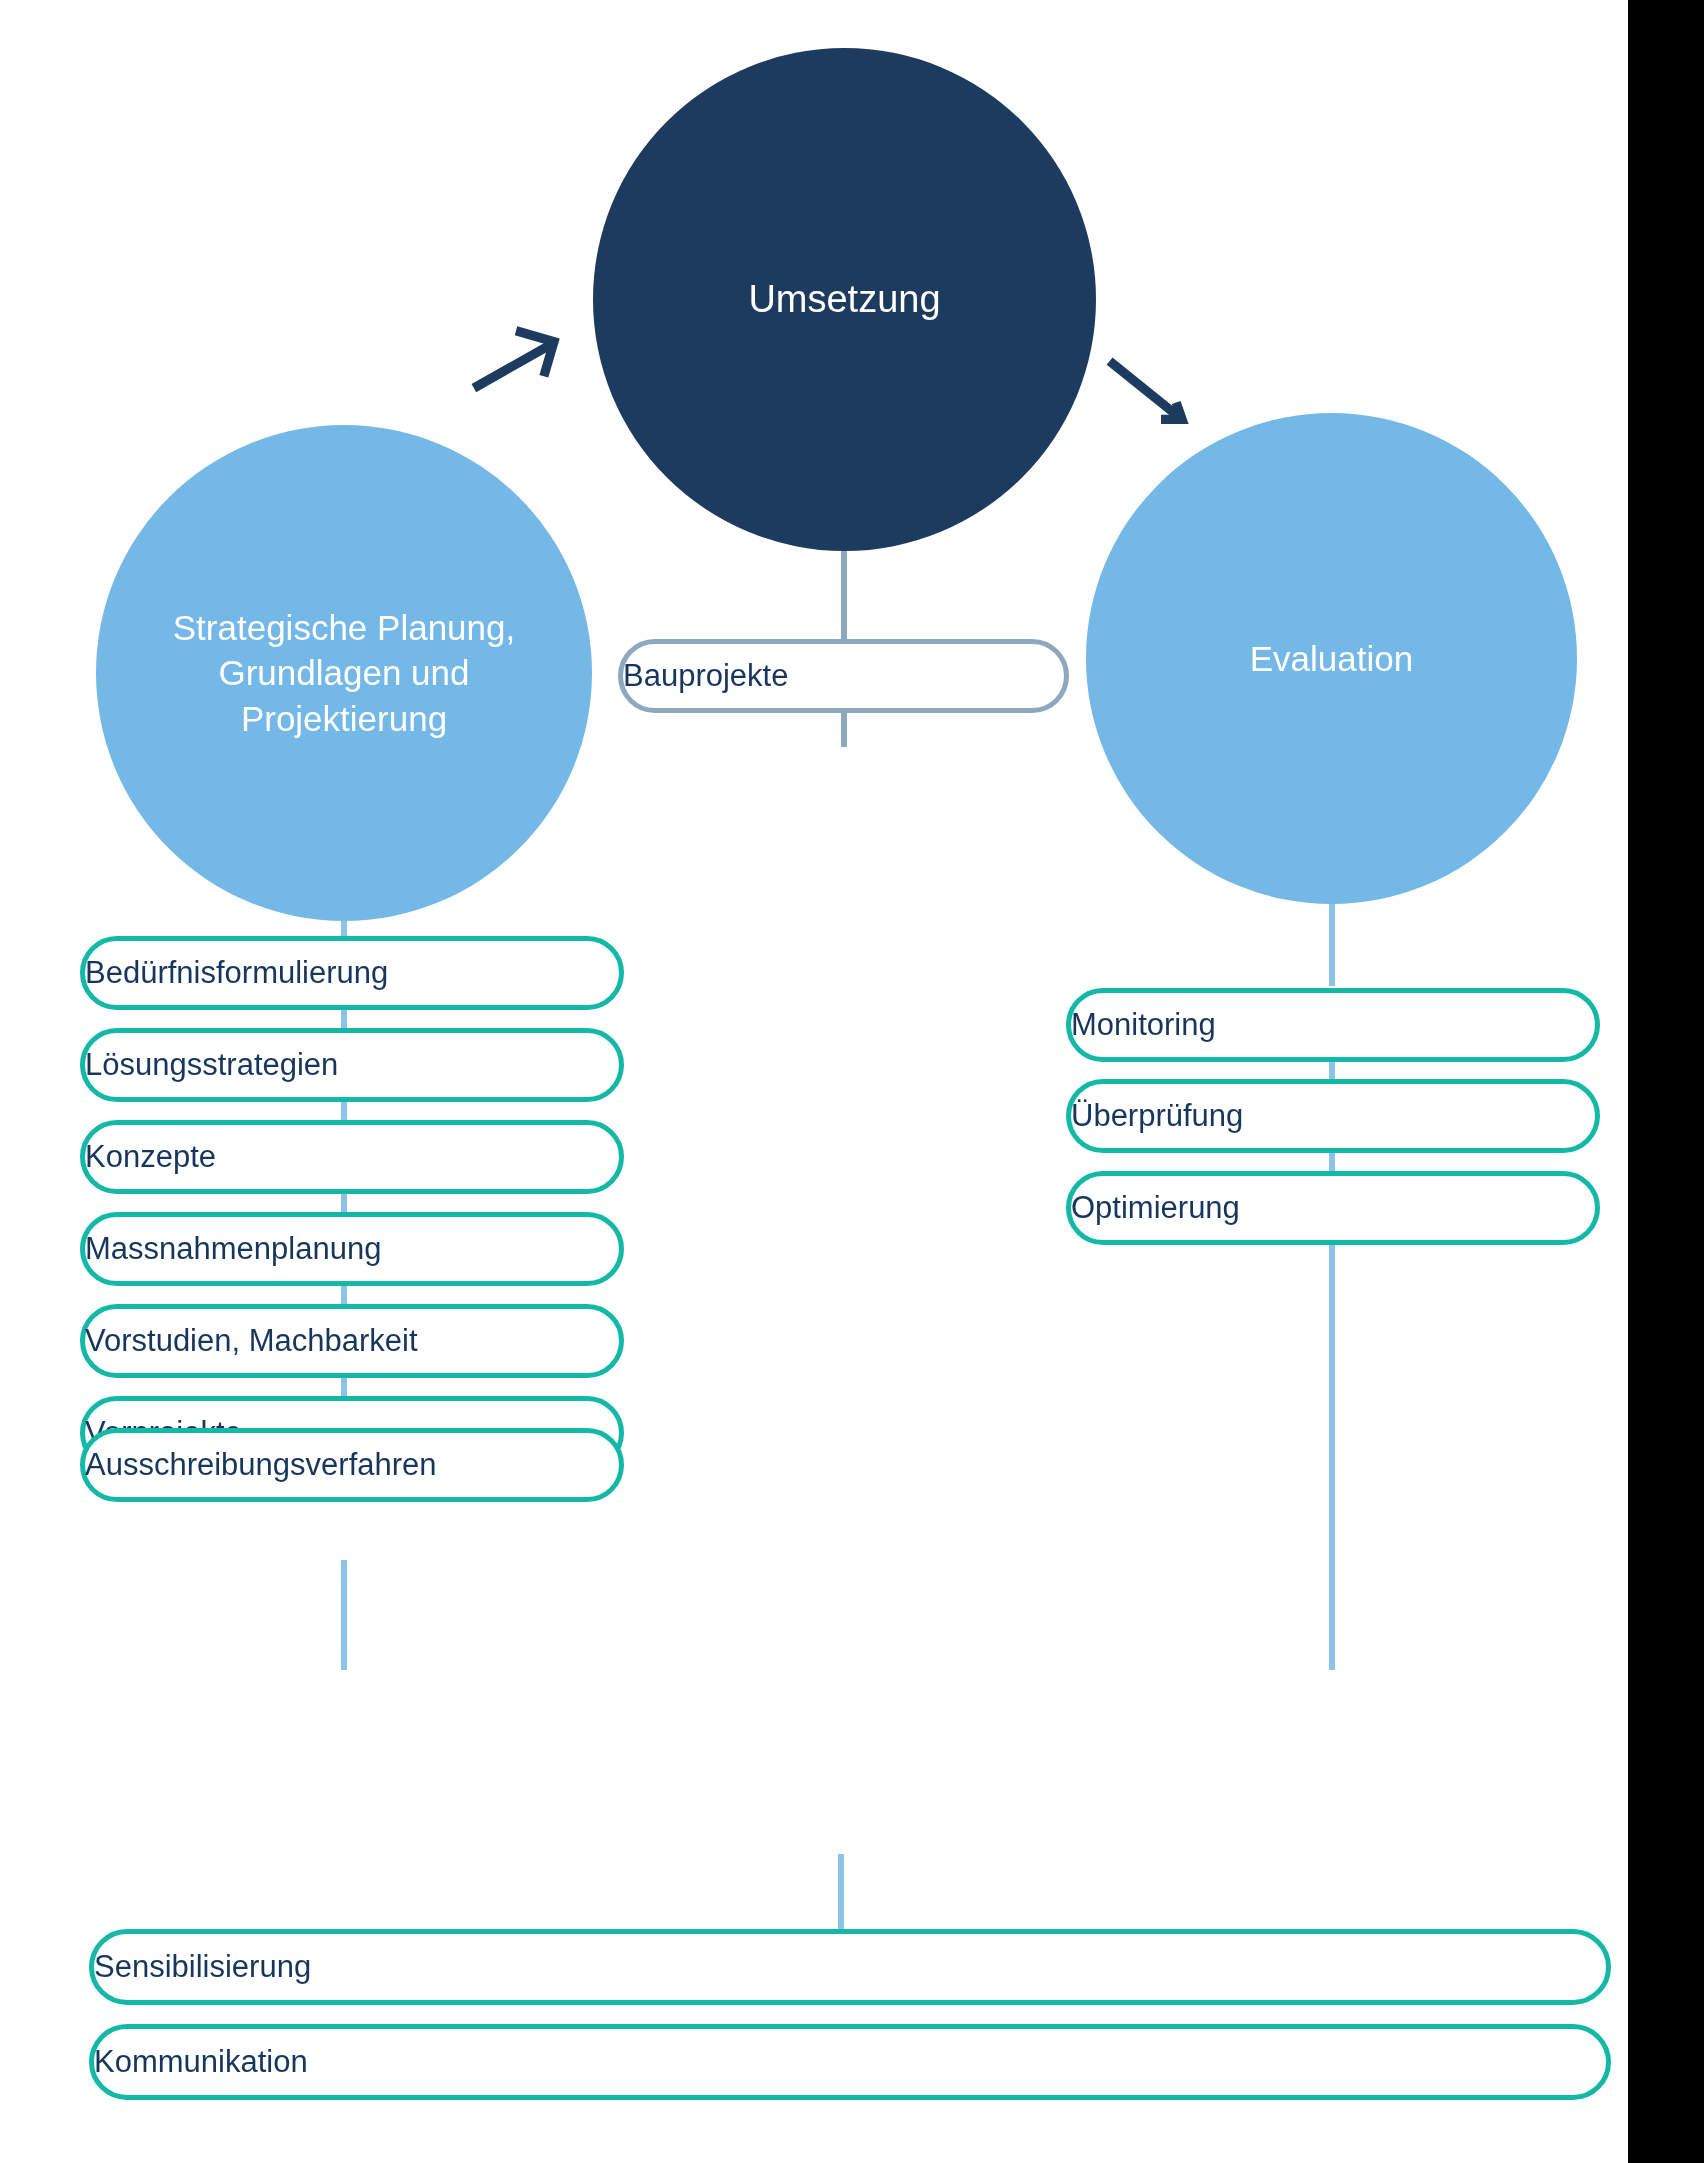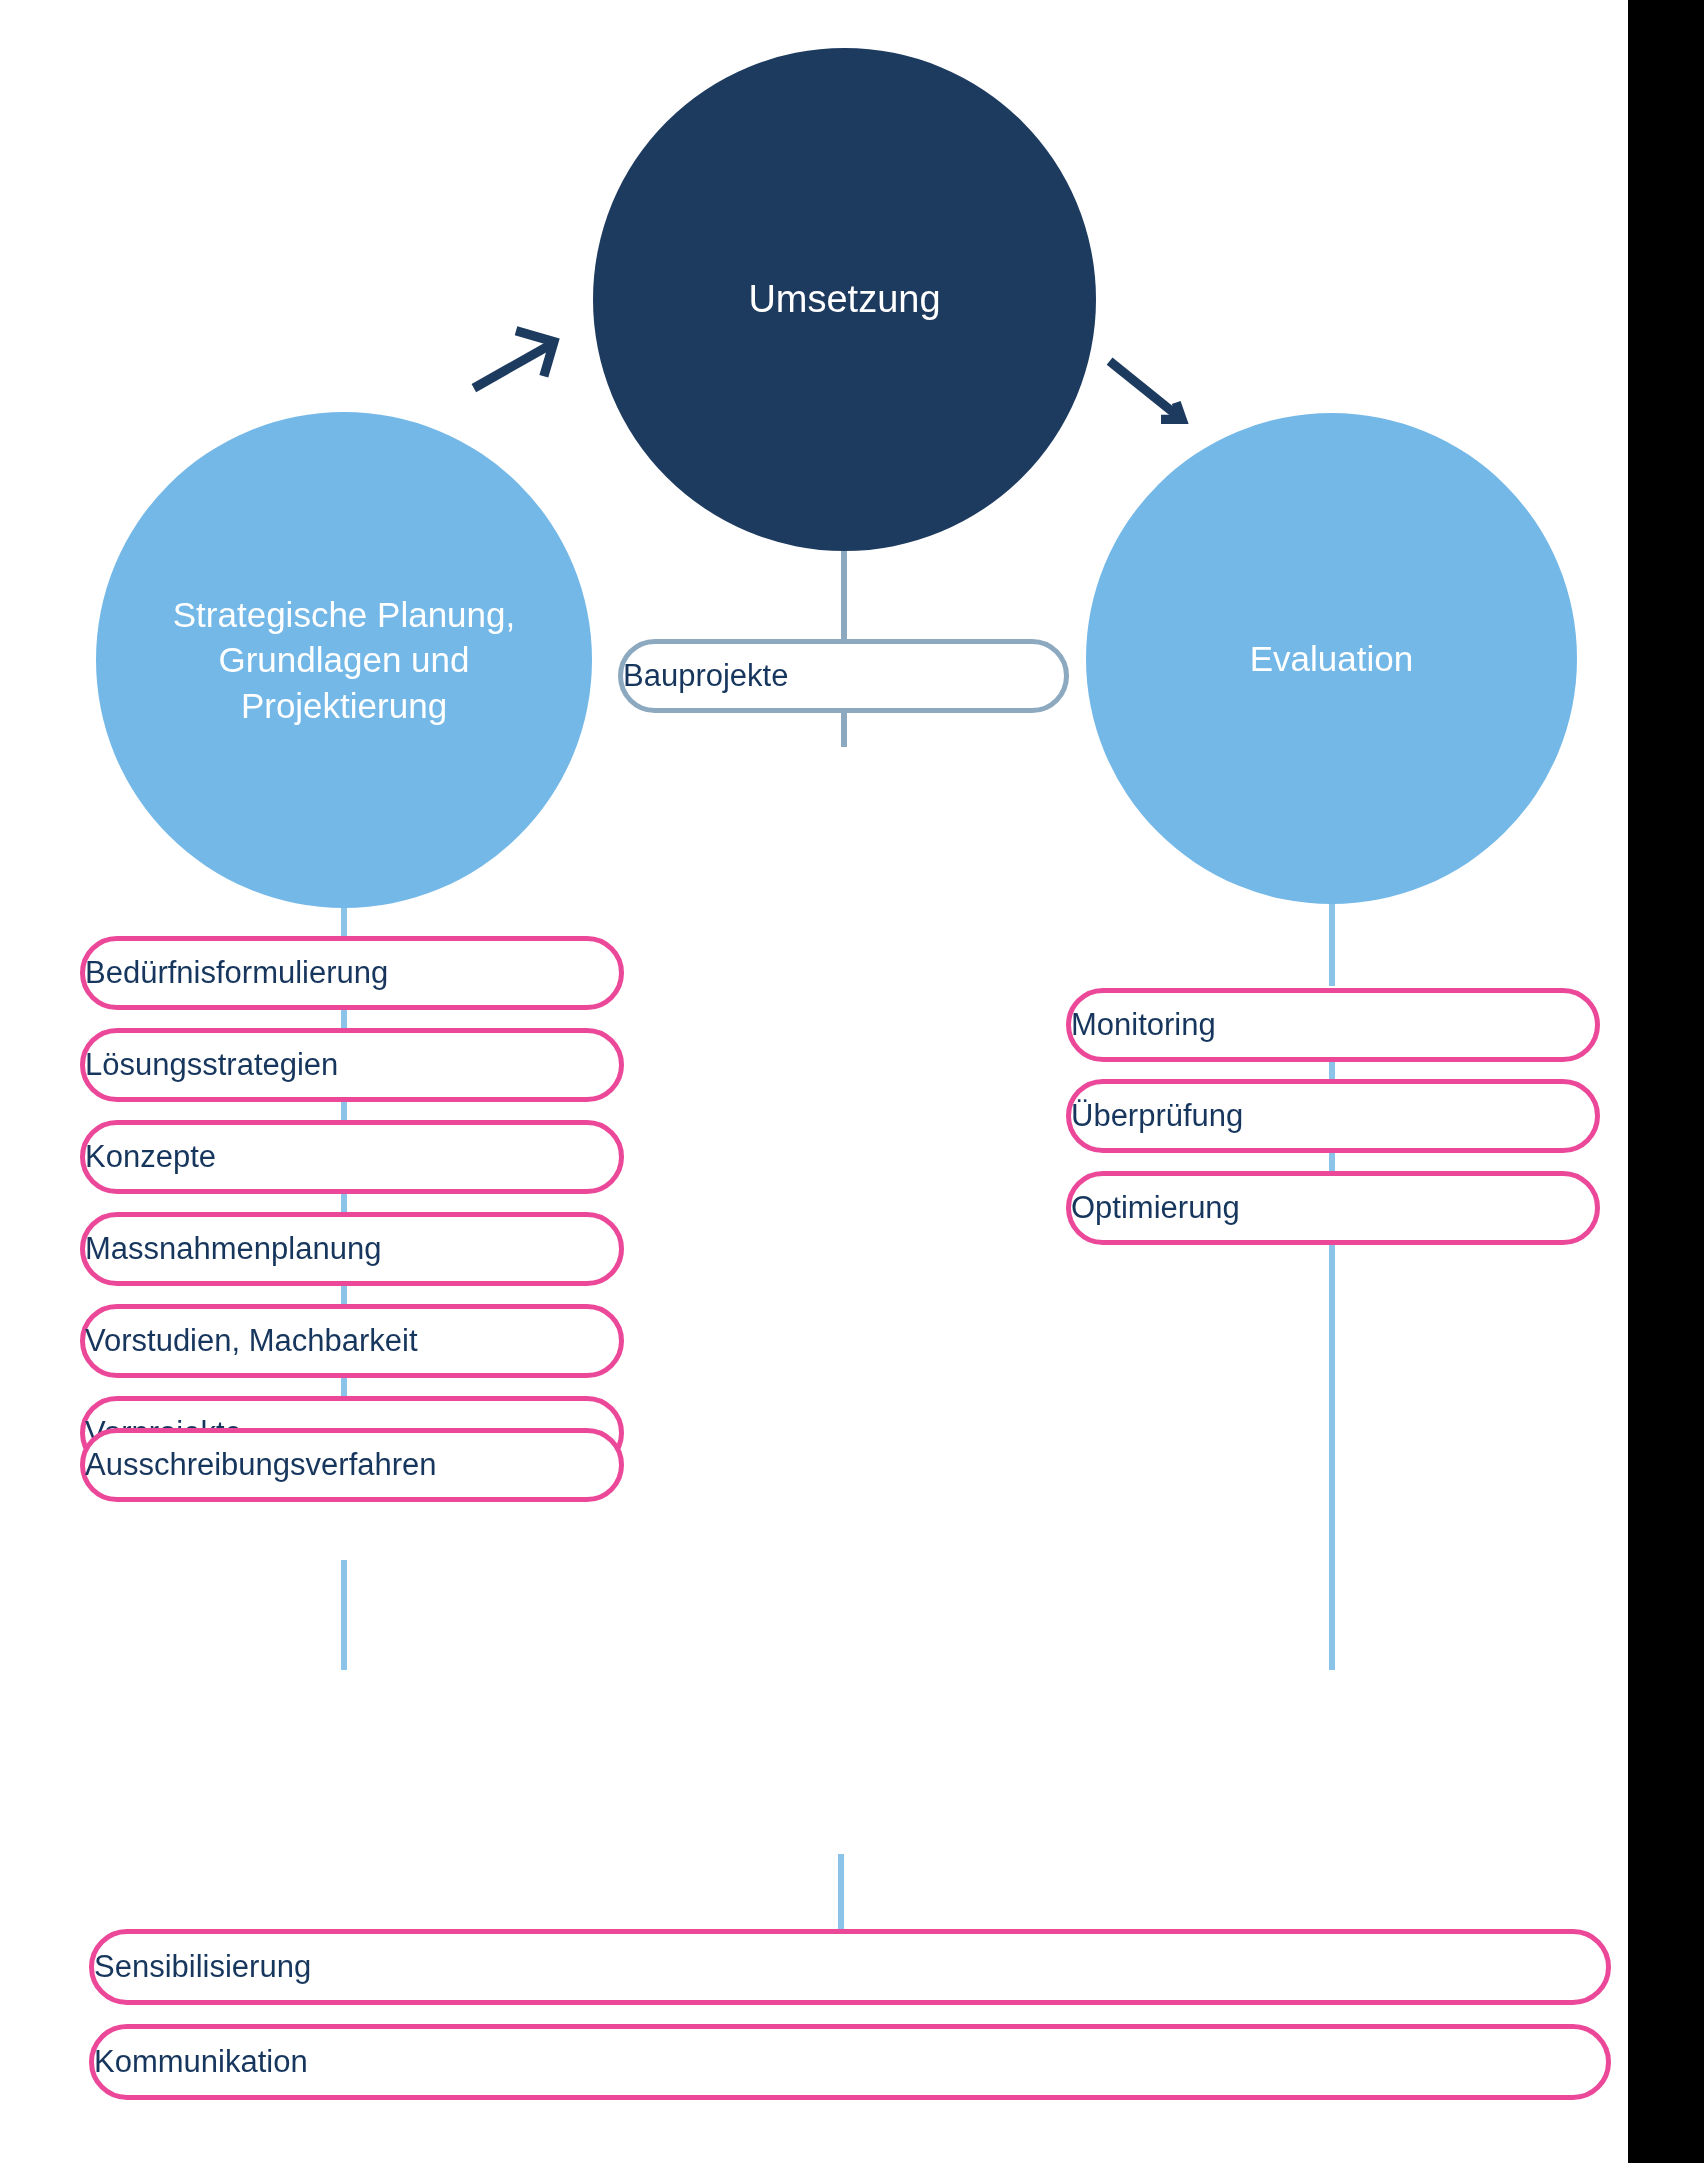--- a/index.html
+++ b/index.html
@@ -34,21 +34,21 @@
   .circle-dark  { background: #1d3a5f; }
   .circle-light { background: #74b8e8; }
 
   #circle-umsetzung {
     left: 593px; top: 48px;
     width: 503px; height: 503px;
     font-size: 38px;
     z-index: 6;
   }
   #circle-planung {
-    left: 96px; top: 412px;
+    left: 96px; top: 425px;
     width: 496px; height: 496px;
     font-size: 35px;
     z-index: 6;
   }
   #circle-evaluation {
     left: 1086px; top: 413px;
     width: 491px; height: 491px;
     font-size: 35px;
     z-index: 6;
   }
@@ -70,21 +70,21 @@
     border-radius: 842px;
     display: flex;
     align-items: center;
     justify-content: flex-start;
     color: #17365d;
     font-size: 31px;
     font-weight: 400;
     z-index: 4;
     white-space: nowrap;
   }
-  .pill-light { border: 5px solid #ec4899; }
+  .pill-light { border: 5px solid #14b8a6; }
   .pill-gray  { border: 5px solid #8da9c0; }
 
   
   #support-band {
     position: absolute;
     left: 93px; top: 1666px;
     width: 1514px; height: 192px;
     background: #74b8e8;
     border-radius: 29px;
     display: flex;

